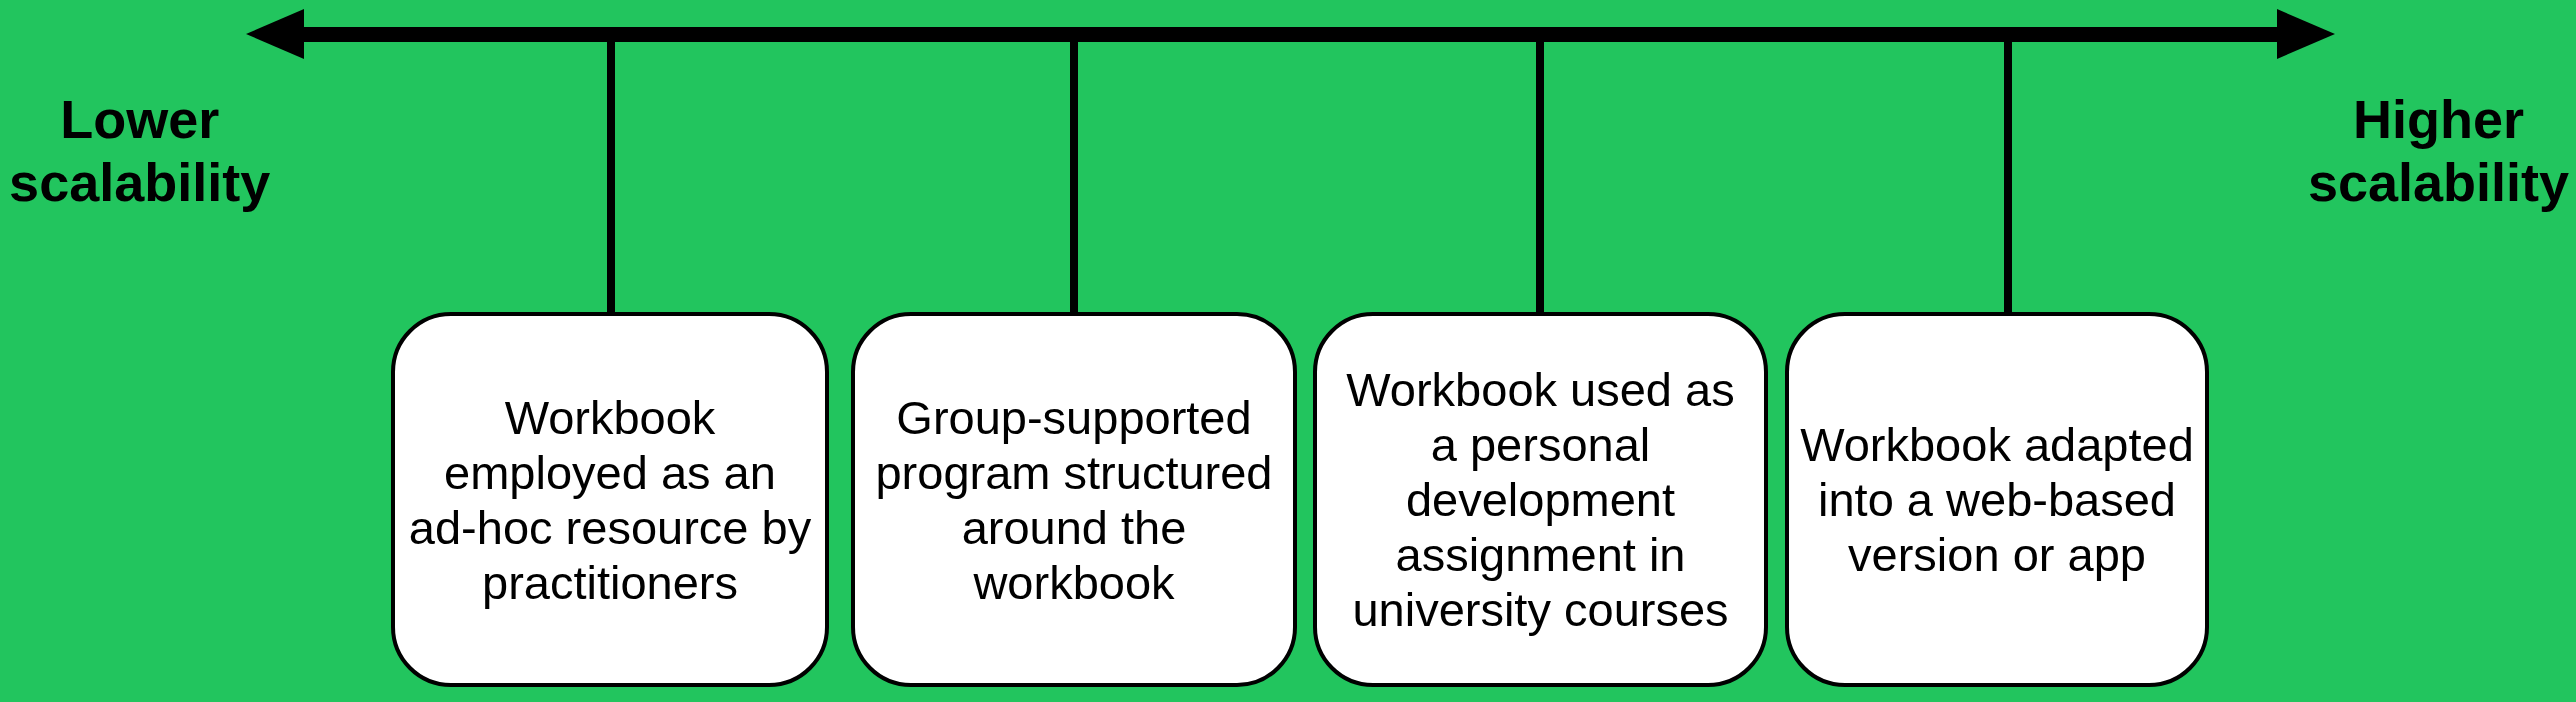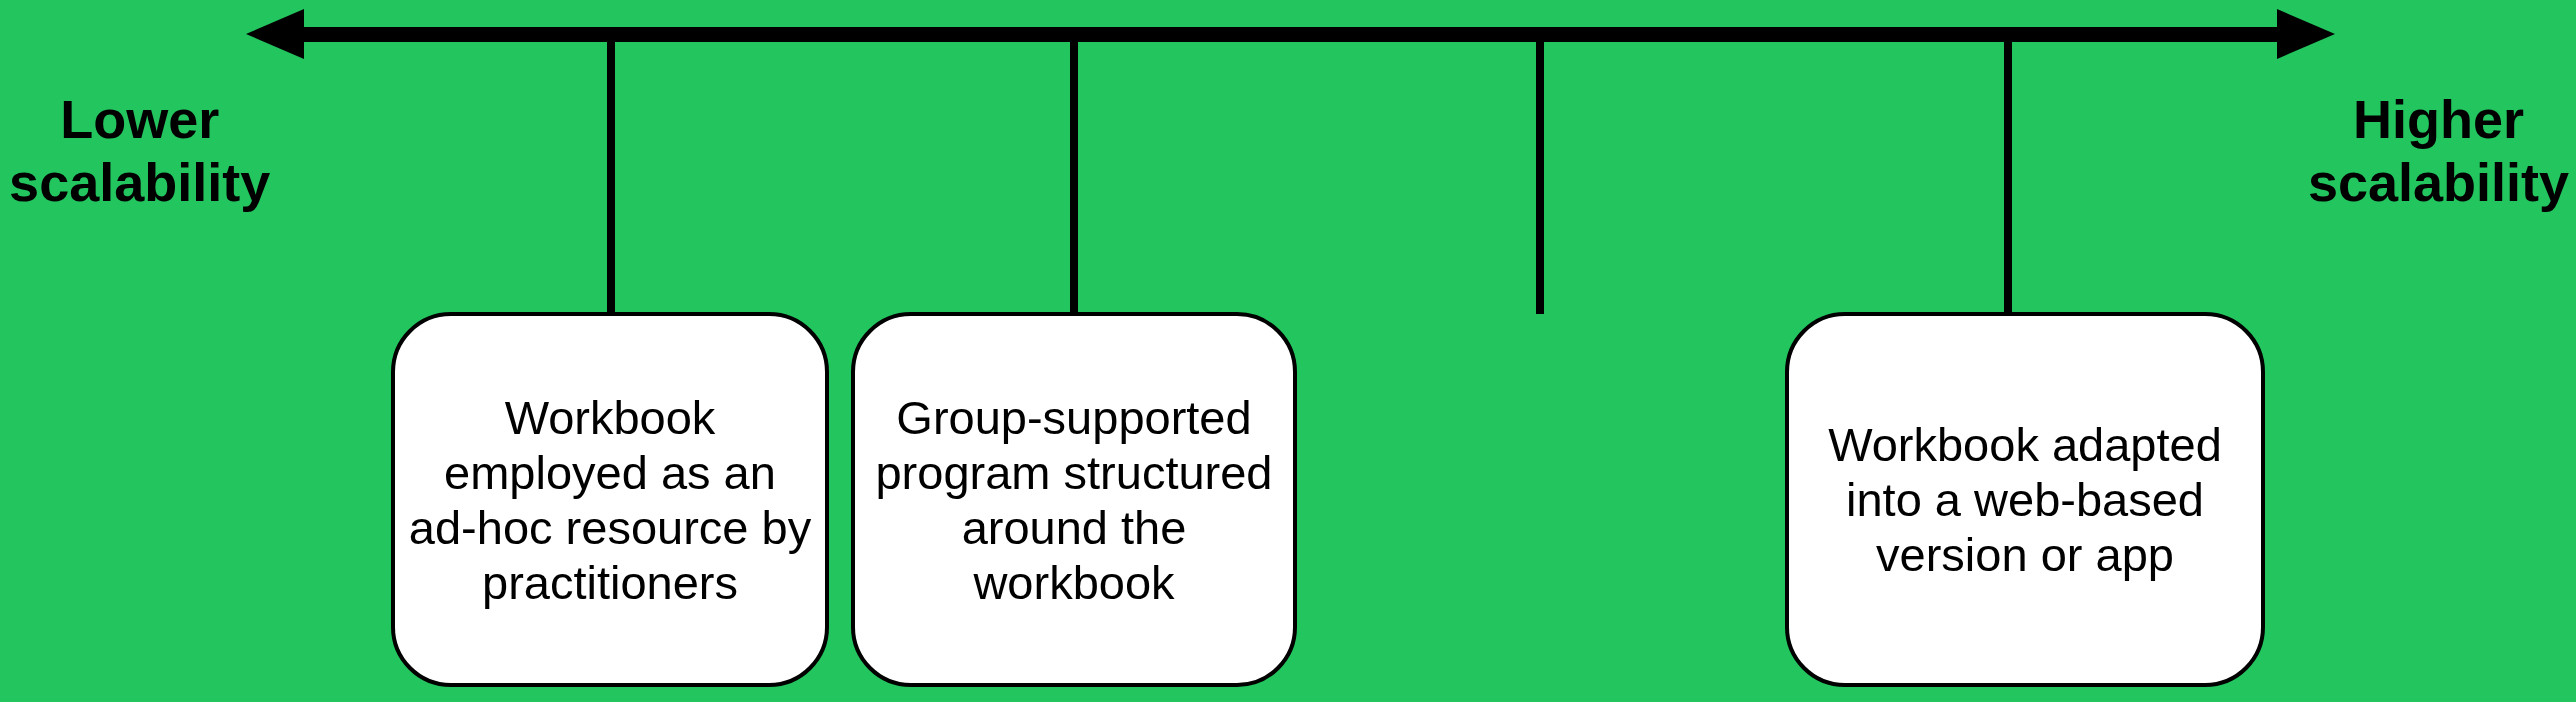--- a/index.html
+++ b/index.html
@@ -71,21 +71,21 @@
     border: 4.8px solid #000000;
     border-radius: 60px;
     background: #ffffff;
     display: flex;
     align-items: center;
     justify-content: center;
   }
   .b1 { left: 391px;  width: 438px; }
   .b2 { left: 851px; width: 446px; }
   .b3 { left: 1313px; width: 455px; }
-  .b4 { left: 1785px; width: 480px; }
+  .b4 { left: 1785px; width: 424px; }
   .box-label {
     display: block;
     width: 100%;
     text-align: center;
     font-size: 47px;
     line-height: 55px;
     white-space: pre-line;
   }
 </style>
 </head>
@@ -114,20 +114,27 @@
 employed as an
 ad-hoc resource by
 practitioners</span>
   </div>
   <div class="box b2">
     <span class="box-label">Group-supported
 program structured
 around the
 workbook</span>
   </div>
+  <div class="box b3">
+    <span class="box-label">Workbook used as
+a personal
+development
+assignment in
+university courses</span>
+  </div>
   <div class="box b4">
     <span class="box-label">Workbook adapted
 into a web-based
 version or app</span>
   </div>
 
 </div>
 
 
 </body></html>

